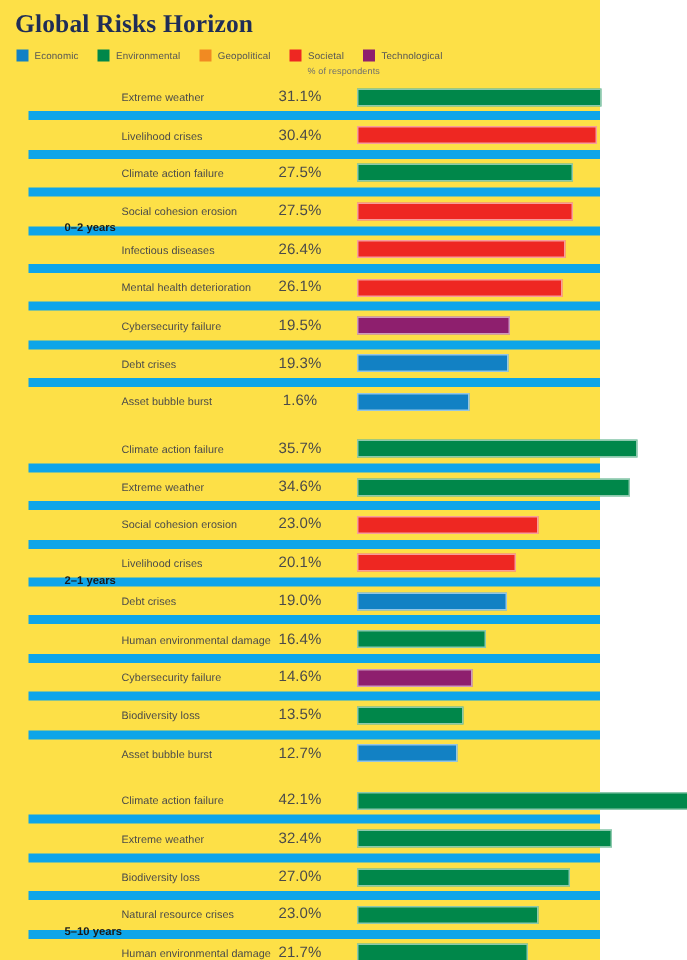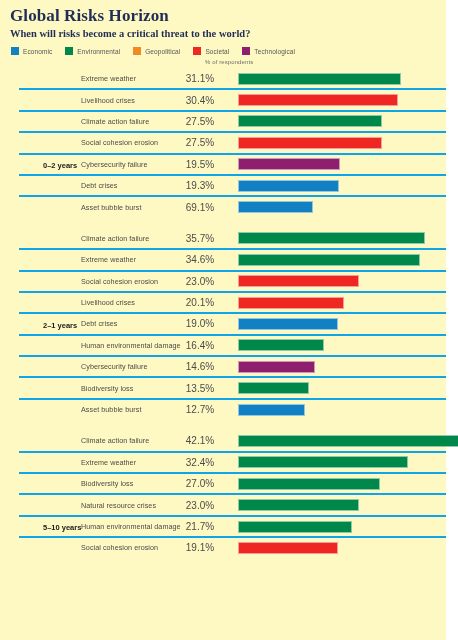--- a/index.html
+++ b/index.html
@@ -9,23 +9,23 @@
   }
   body {
     width: 458px;
     height: 640px;
     font-family: "Liberation Sans", sans-serif;
     color: #3c3c3c;
     overflow: hidden;
   }
   .page {
     position: relative;
-    width: 446px;
+    width: 400px;
     height: 640px;
-    background: #fef9c3;
+    background: #fde047;
     box-sizing: border-box;
   }
 
   
   .header {
     padding: 6px 10px 0 10px;
   }
   .title {
     font-family: "Liberation Serif", serif;
     font-size: 17px;
@@ -103,21 +103,21 @@
   }
 
   .rows {
     margin-left: 0;
   }
   .row {
     position: relative;
     height: 19.4px;
     display: flex;
     align-items: center;
-    border-top: 2px solid #0ea5e9;
+    border-top: 6px solid #0ea5e9;
   }
   .row:first-child {
     border-top: none;
   }
   .row-name {
     position: absolute;
     left: 62px;
     font-size: 7.2px;
     color: #4a4a4a;
     white-space: nowrap;
@@ -149,21 +149,20 @@
     border: 1px solid rgba(255,255,255,0.55);
   }
 </style>
 </head>
 <body>
 
 <div class="page">
 
   <div class="header">
     <h1 class="title">Global Risks Horizon</h1>
-    <div class="subtitle">When will risks become a critical threat to the world?</div>
   </div>
 
   <div class="legend" id="legend">
       <div class="legend-item">
         <span class="legend-swatch" style="background: rgb(18, 129, 196);"></span>
         <span class="legend-label">Economic</span>
       </div>
       <div class="legend-item">
         <span class="legend-swatch" style="background: rgb(0, 135, 74);"></span>
         <span class="legend-label">Environmental</span>
@@ -209,36 +208,50 @@
               </div>
             </div>
             <div class="row">
               <div class="row-name">Social cohesion erosion</div>
               <div class="row-value">27.5%</div>
               <div class="bar-track">
                 <div class="bar" style="width: 144.359px; background: rgb(238, 39, 34);"></div>
               </div>
             </div>
             <div class="row">
+              <div class="row-name">Infectious diseases</div>
+              <div class="row-value">26.4%</div>
+              <div class="bar-track">
+                <div class="bar" style="width: 138.584px; background: rgb(238, 39, 34);"></div>
+              </div>
+            </div>
+            <div class="row">
+              <div class="row-name">Mental health deterioration</div>
+              <div class="row-value">26.1%</div>
+              <div class="bar-track">
+                <div class="bar" style="width: 137.01px; background: rgb(238, 39, 34);"></div>
+              </div>
+            </div>
+            <div class="row">
               <div class="row-name">Cybersecurity failure</div>
               <div class="row-value">19.5%</div>
               <div class="bar-track">
                 <div class="bar" style="width: 102.363px; background: rgb(142, 31, 110);"></div>
               </div>
             </div>
             <div class="row">
               <div class="row-name">Debt crises</div>
               <div class="row-value">19.3%</div>
               <div class="bar-track">
                 <div class="bar" style="width: 101.314px; background: rgb(18, 129, 196);"></div>
               </div>
             </div>
             <div class="row">
               <div class="row-name">Asset bubble burst</div>
-              <div class="row-value">69.1%</div>
+              <div class="row-value">1.6%</div>
               <div class="bar-track">
                 <div class="bar" style="width: 74.5416px; background: rgb(18, 129, 196);"></div>
               </div>
             </div>
           </div>
           <div class="section-label" style="top: 92px;">0–2 years</div>
         </div>
         <div class="section-gap"></div>
         <div class="section">
           <div class="rows">

